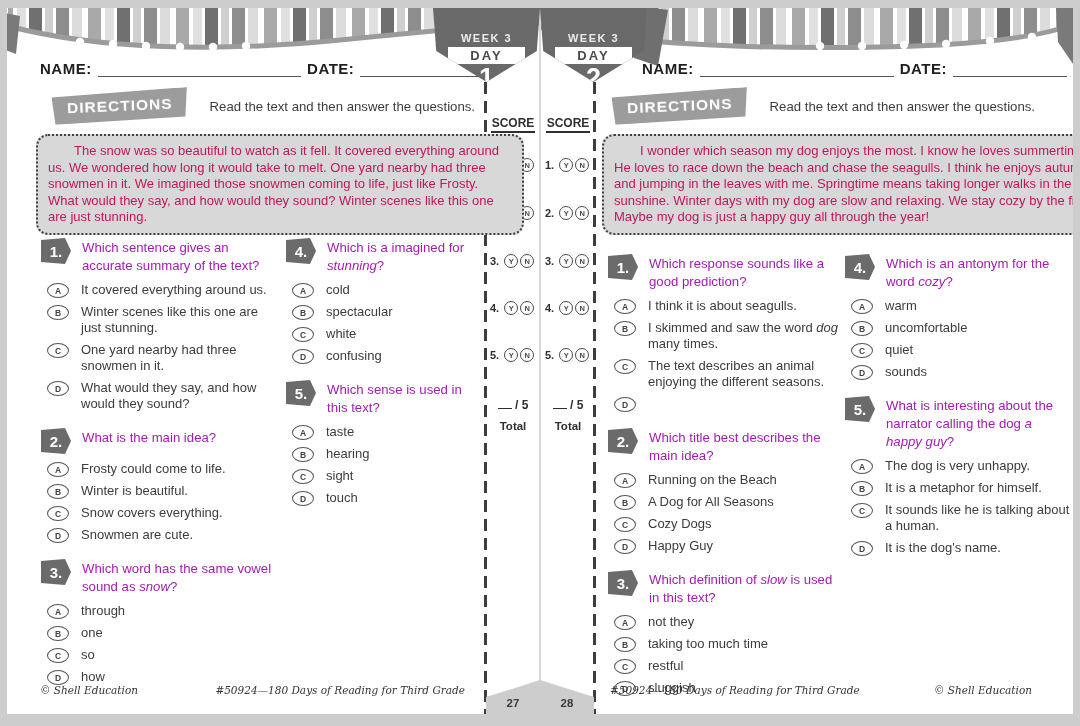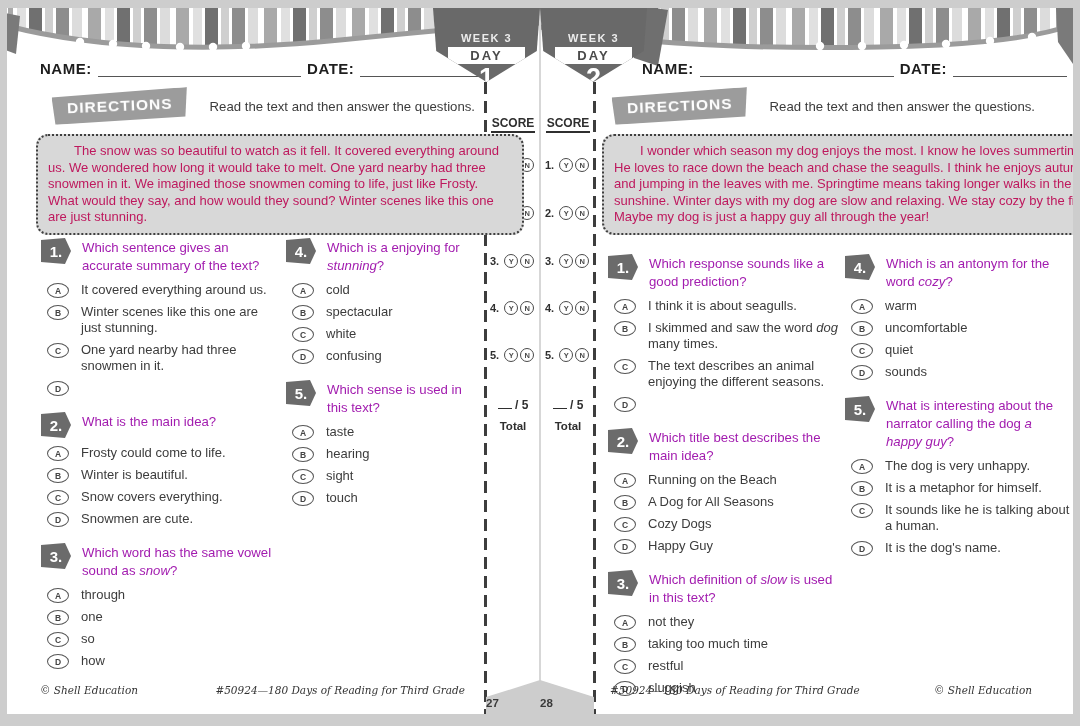--- a/index.html
+++ b/index.html
@@ -31,21 +31,21 @@
     align-items:center;justify-content:center;font-size:7.5px;font-weight:bold;color:#4a4a4a;
     margin-left:2px;background:#fff;}
   .score-total{position:absolute;top:318px;left:0;right:0;text-align:center;font-size:12px;
     font-weight:bold;color:#2f2f2f;}
   .blankline{display:inline-block;width:14px;border-bottom:1.4px solid #2f2f2f;height:10px;}
   .total-label{position:absolute;top:340px;left:0;right:0;text-align:center;font-size:11.5px;
     font-weight:bold;color:#2f2f2f;}
   
   .tab-chevron{position:absolute;left:486px;top:680px;width:108px;height:38px;background:#cdcdcd;
     clip-path:polygon(0 45%,50% 0,100% 45%,100% 100%,0 100%);z-index:2;}
-  .tab-num{position:absolute;top:17px;width:54px;font-size:11.5px;
+  .tab-num{position:absolute;top:17px;width:54px;text-align:center;font-size:11.5px;
     font-weight:bold;color:#3a3a3a;}
   
   .page{position:absolute;top:8px;bottom:12px;width:479px;z-index:2;padding-left:48px;}
   .page-left{left:7px;} .page-right{left:594px;}
   .name-row{position:absolute;top:52px;display:flex;align-items:flex-end;}
   .page-left .name-row{left:33px;right:48px;} .page-right .name-row{left:48px;right:48px;}
   .fld-label{font-weight:bold;font-size:15px;color:#1e1e1e;letter-spacing:.5px;}
   .rule{border-bottom:1.6px solid #555;height:14px;margin:0 6px;}
   .rule.name{flex:1.7;} .rule.date{flex:1;}
   .dir-row{position:absolute;top:82px;display:flex;align-items:center;}
@@ -190,20 +190,21 @@
       <div class="opt">
           <span class="bubble">B</span>
           <span><span>Winter scenes like this one are just stunning.</span><i></i><span></span></span>
         </div>
       <div class="opt">
           <span class="bubble">C</span>
           <span><span>One yard nearby had three snowmen in it.</span><i></i><span></span></span>
         </div>
       <div class="opt">
           <span class="bubble">D</span>
+          <span><span>What would they say, and how would they sound?</span><i></i><span></span></span>
         </div>
     </div>
     <div class="question">
       <div class="q-head">
           <div class="q-badge">
             <span>2.</span>
           </div>
         <div class="q-text"><span>What is the main idea?</span><i></i><span></span></div>
         </div>
       <div class="opt">
@@ -248,21 +249,21 @@
         </div>
     </div>
   </div>
 
   <div class="qcol qcol2">
     <div class="question">
       <div class="q-head">
           <div class="q-badge">
             <span>4.</span>
           </div>
-        <div class="q-text"><span>Which is a enjoying for </span><i>stunning</i><span>?</span></div>
+        <div class="q-text"><span>Which is a imagined for </span><i>stunning</i><span>?</span></div>
         </div>
       <div class="opt">
           <span class="bubble">A</span>
           <span><span>cold</span></span>
         </div>
       <div class="opt">
           <span class="bubble">B</span>
           <span><span>spectacular</span></span>
         </div>
       <div class="opt">

